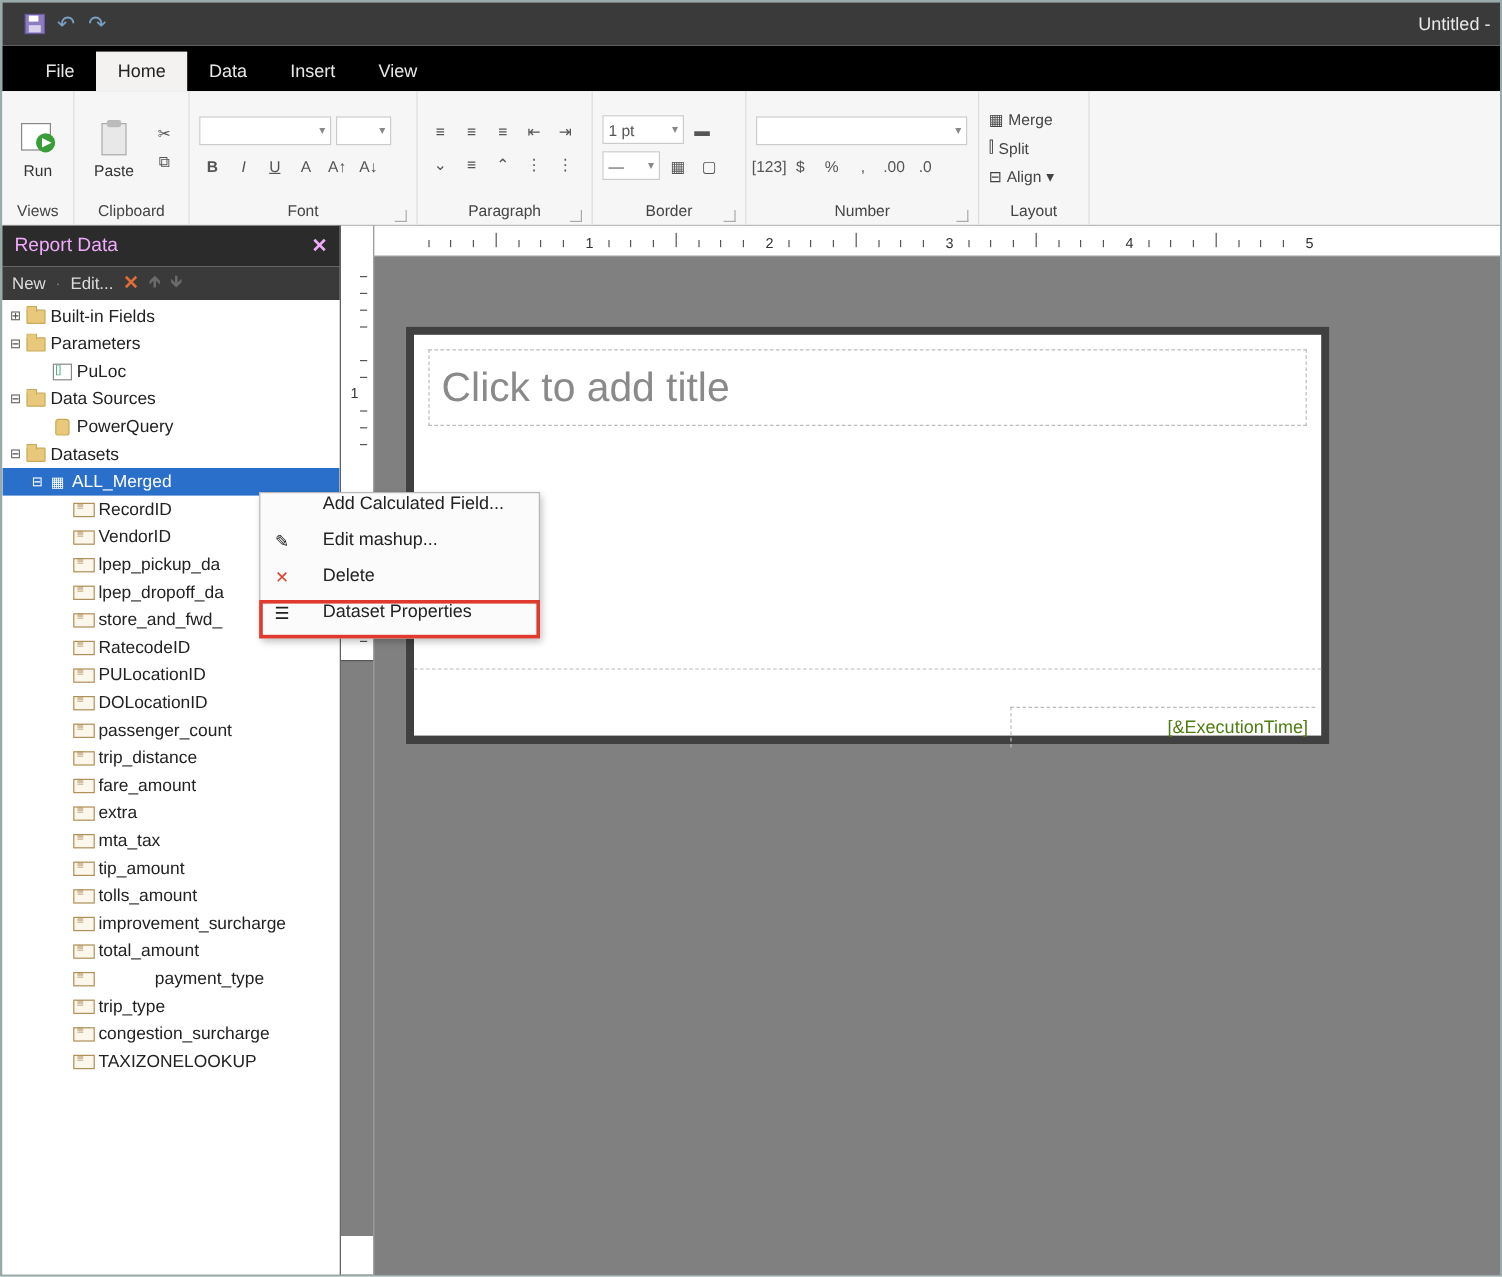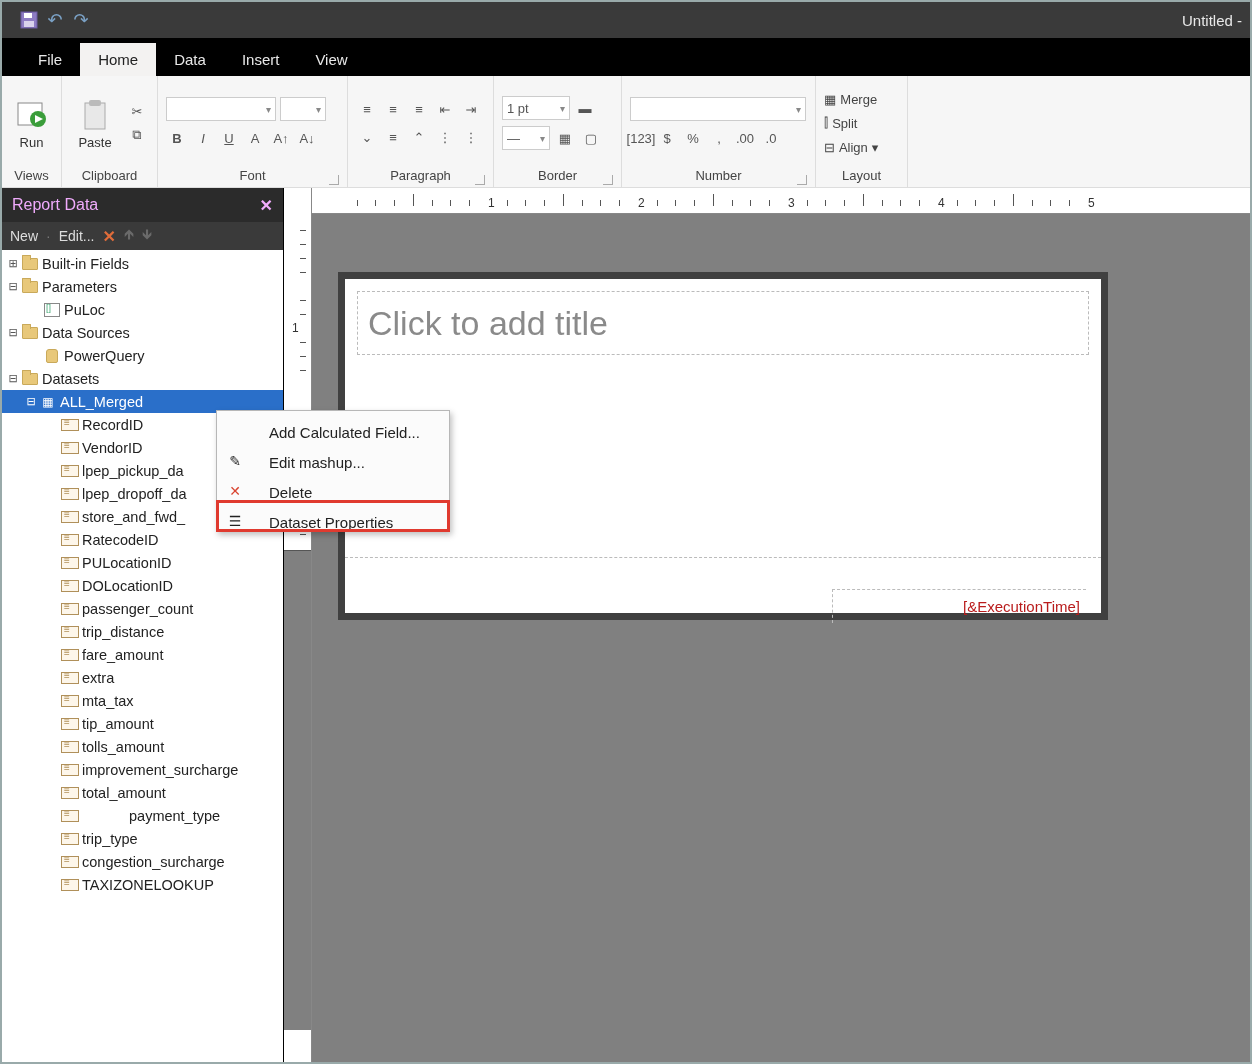--- a/index.html
+++ b/index.html
@@ -48,23 +48,23 @@
 .canvas-wrap { flex: 1; display: flex; background: #808080; position: relative; }
 .vruler { width: 28px; background: #fff; border-right: 1px solid #888; position: relative; }
 .vruler .section-gap { position: absolute; left: 0; right: 0; background: #808080; border-top: 1px solid #555; border-bottom: 1px solid #555; }
 .canvas-col { flex: 1; display: flex; flex-direction: column; }
 .hruler { height: 26px; background: #fff; border-bottom: 1px solid #888; font-size: 12px; color: #333; position: relative; overflow: hidden; padding-left: 26px; }
 .hruler .tick { position: absolute; top: 8px; font-size: 12px; }
 .canvas { flex: 1; position: relative; background: #808080; padding: 26px; }
 .page { background: #fff; width: 770px; height: 348px; border: 7px solid #404040; position: relative; margin-top: 32px; }
 .title-ph { position: absolute; left: 12px; top: 12px; right: 12px; height: 64px; border: 1px dashed #bbb; display: flex; align-items: center; padding-left: 10px; color: #8a8a8a; font-size: 34px; font-weight: 300; }
 .hr-line { position: absolute; left: 0; right: 0; top: 278px; border-top: 1px dashed #bbb; }
-.footer-box { position: absolute; right: 15px; top: 310px; width: 254px; height: 34px; border: 1px dashed #bbb; border-right: none; border-bottom: none; display: flex; align-items: center; justify-content: flex-end; padding-right: 6px; font-size: 15px; color: #b91c1c; }
+.footer-box { position: absolute; right: 5px; top: 310px; width: 254px; height: 34px; border: 1px dashed #bbb; border-right: none; border-bottom: none; display: flex; align-items: center; justify-content: flex-end; padding-right: 6px; font-size: 15px; color: #4d7c0f; }
 .ctx { position: absolute; background: #fbfbfb; border: 1px solid #b7b7b7; box-shadow: 2px 3px 6px rgba(0,0,0,.25); font-size: 15px; color: #222; width: 234px; z-index: 50; }
-.ctx .mi { height: 30px; display: flex; align-items: flex-end; padding-left: 52px; position: relative; }
+.ctx .mi { height: 30px; display: flex; align-items: flex-start; padding-left: 52px; position: relative; }
 .ctx .mi .mico { position: absolute; left: 8px; width: 20px; height: 20px; display: inline-flex; align-items: center; justify-content: center; font-size: 14px; }
 .ctx .mi.highlight { outline: 3px solid #e03a2f; outline-offset: -2px; }
 .vruler .num { position: absolute; left: 8px; font-size: 12px; color: #333; transform: translateY(-50%); }
 .vruler .dash { position: absolute; left: 16px; width: 6px; border-top: 1px solid #555; }
 </style>
 </head>
 <body>
 
 <div class="app">
 

